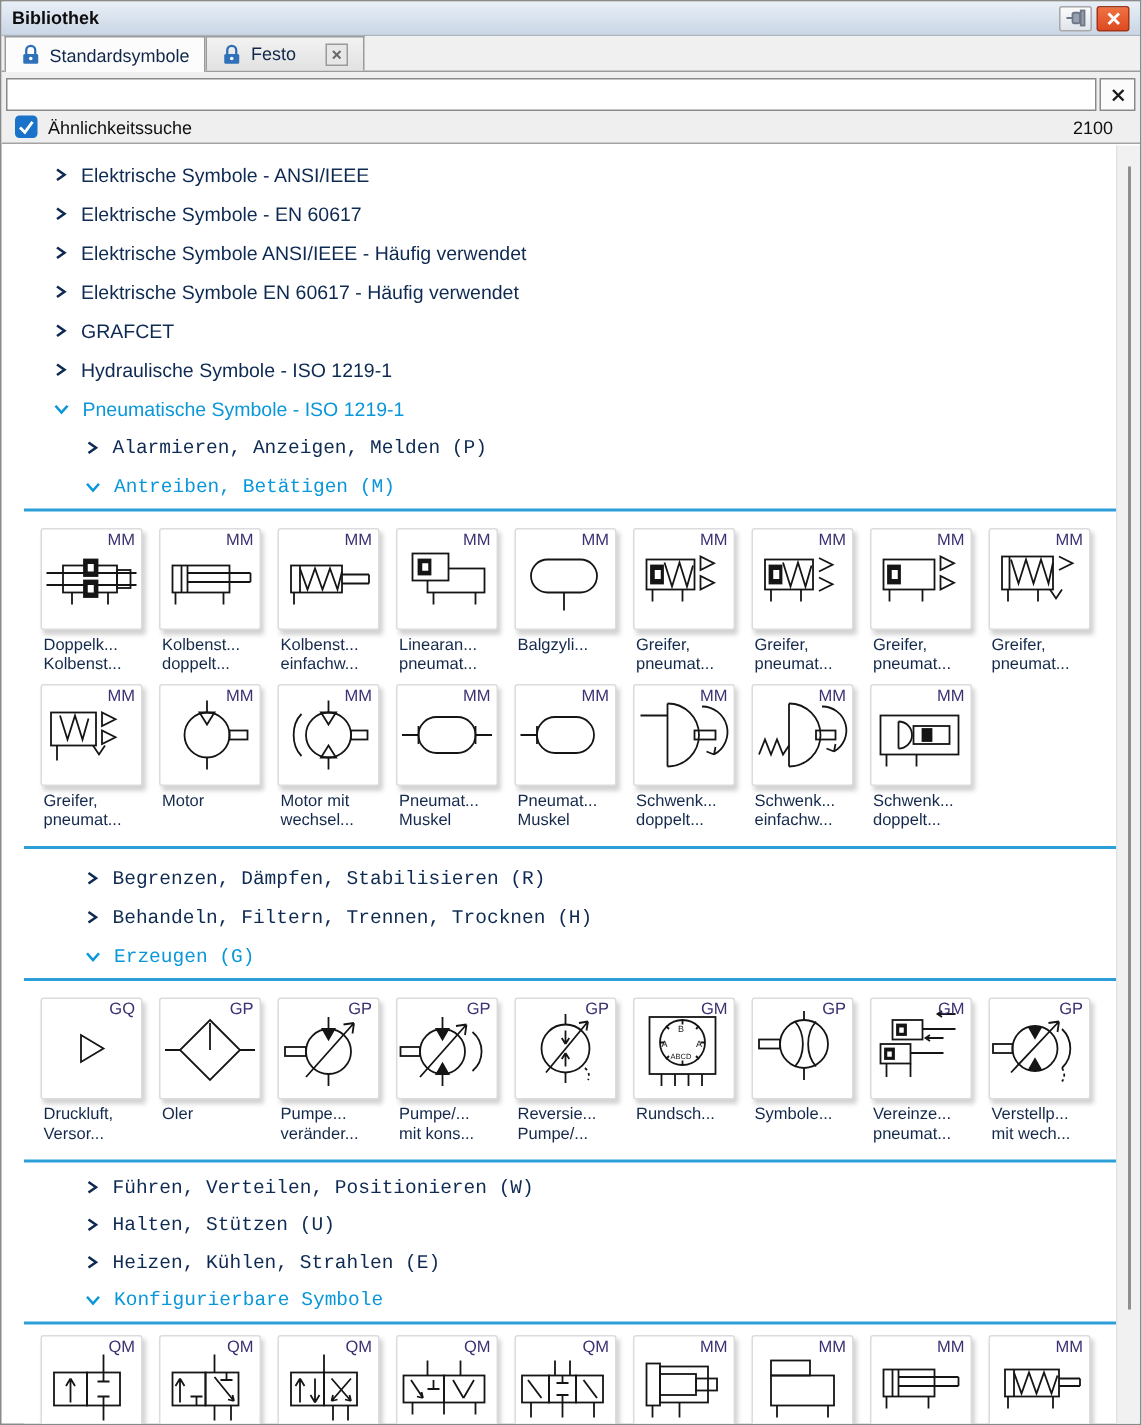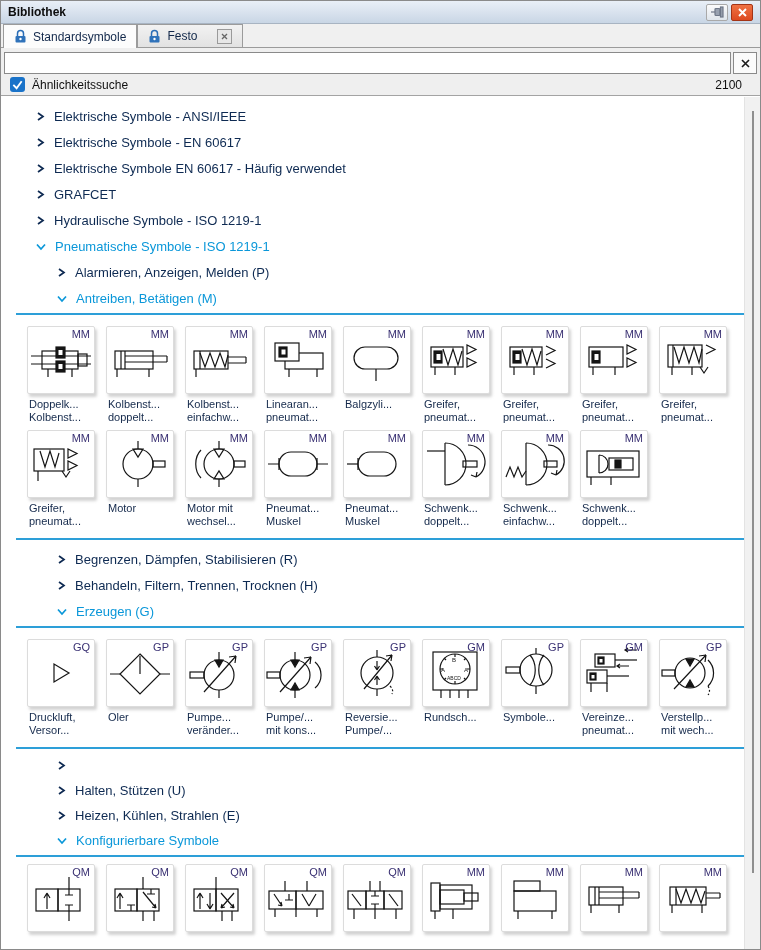--- a/index.html
+++ b/index.html
@@ -27,21 +27,21 @@
   .scroll{position:absolute;right:0;top:96px;width:16px;height:853px;background:#f1f1f1;border-left:1px solid #e3e3e3;box-sizing:border-box;}
   .thumb{position:absolute;left:7px;top:14px;width:2px;height:762px;background:#8f8f8f;}
   
   .tree{padding-top:6px;}
   .tree.t2{padding-top:4px;}
   .tree.t3{padding-top:2px;}
   .ti{height:26px;display:flex;align-items:center;font-size:13px;color:#0e2a52;cursor:default;}
   .tree.t3 .ti{height:25px;}
   .ti .chev{margin-right:9px;flex:0 0 auto;}
   .lvl1{padding-left:20px;}
-  .lvl2{padding-left:41px;}
+  .lvl2{padding-left:41px;font-family:Liberation Mono, monospace;}
   .ti.open{color:#0a97d9;}
   .hr{border-top:2px solid #2d9fd8;margin:2px 0;}
   
   .grid{padding:9px 0 2px 11px;}
   .grid.g3{padding-top:5px;}
   .grow{display:flex;gap:11px;margin-bottom:6px;}
   .t{width:68px;flex:0 0 auto;}
   .card{width:68px;height:68px;background:#fff;border:1px solid #dcdcdc;border-radius:2px;box-shadow:2px 3px 3px rgba(110,110,110,.30);position:relative;box-sizing:border-box;}
   .code{position:absolute;top:1px;right:4px;font-size:11px;color:#3a3173;z-index:2;}
   .sym{position:absolute;left:0;top:2px;}
@@ -127,20 +127,26 @@
       <div class="ti lvl1">
           <svg class="chev" width="9" height="9" viewBox="0 0 9 9">
             <polyline points="2,1 7,4.5 2,8" stroke="currentColor" stroke-width="1.7" fill="none"></polyline>
           </svg>
           <span>Elektrische Symbole - EN 60617</span>
         </div>
       <div class="ti lvl1">
           <svg class="chev" width="9" height="9" viewBox="0 0 9 9">
             <polyline points="2,1 7,4.5 2,8" stroke="currentColor" stroke-width="1.7" fill="none"></polyline>
           </svg>
+          <span>Elektrische Symbole ANSI/IEEE - Häufig verwendet</span>
+        </div>
+      <div class="ti lvl1">
+          <svg class="chev" width="9" height="9" viewBox="0 0 9 9">
+            <polyline points="2,1 7,4.5 2,8" stroke="currentColor" stroke-width="1.7" fill="none"></polyline>
+          </svg>
           <span>Elektrische Symbole EN 60617 - Häufig verwendet</span>
         </div>
       <div class="ti lvl1">
           <svg class="chev" width="9" height="9" viewBox="0 0 9 9">
             <polyline points="2,1 7,4.5 2,8" stroke="currentColor" stroke-width="1.7" fill="none"></polyline>
           </svg>
           <span>GRAFCET</span>
         </div>
       <div class="ti lvl1">
           <svg class="chev" width="9" height="9" viewBox="0 0 9 9">
@@ -684,20 +690,21 @@
       </div>
     </div>
 
     <div class="hr"></div>
 
     <div class="tree t3">
       <div class="ti lvl2">
           <svg class="chev" width="9" height="9" viewBox="0 0 9 9">
             <polyline points="2,1 7,4.5 2,8" stroke="currentColor" stroke-width="1.7" fill="none"></polyline>
           </svg>
+          <span>Führen, Verteilen, Positionieren (W)</span>
         </div>
       <div class="ti lvl2">
           <svg class="chev" width="9" height="9" viewBox="0 0 9 9">
             <polyline points="2,1 7,4.5 2,8" stroke="currentColor" stroke-width="1.7" fill="none"></polyline>
           </svg>
           <span>Halten, Stützen (U)</span>
         </div>
       <div class="ti lvl2">
           <svg class="chev" width="9" height="9" viewBox="0 0 9 9">
             <polyline points="2,1 7,4.5 2,8" stroke="currentColor" stroke-width="1.7" fill="none"></polyline>

